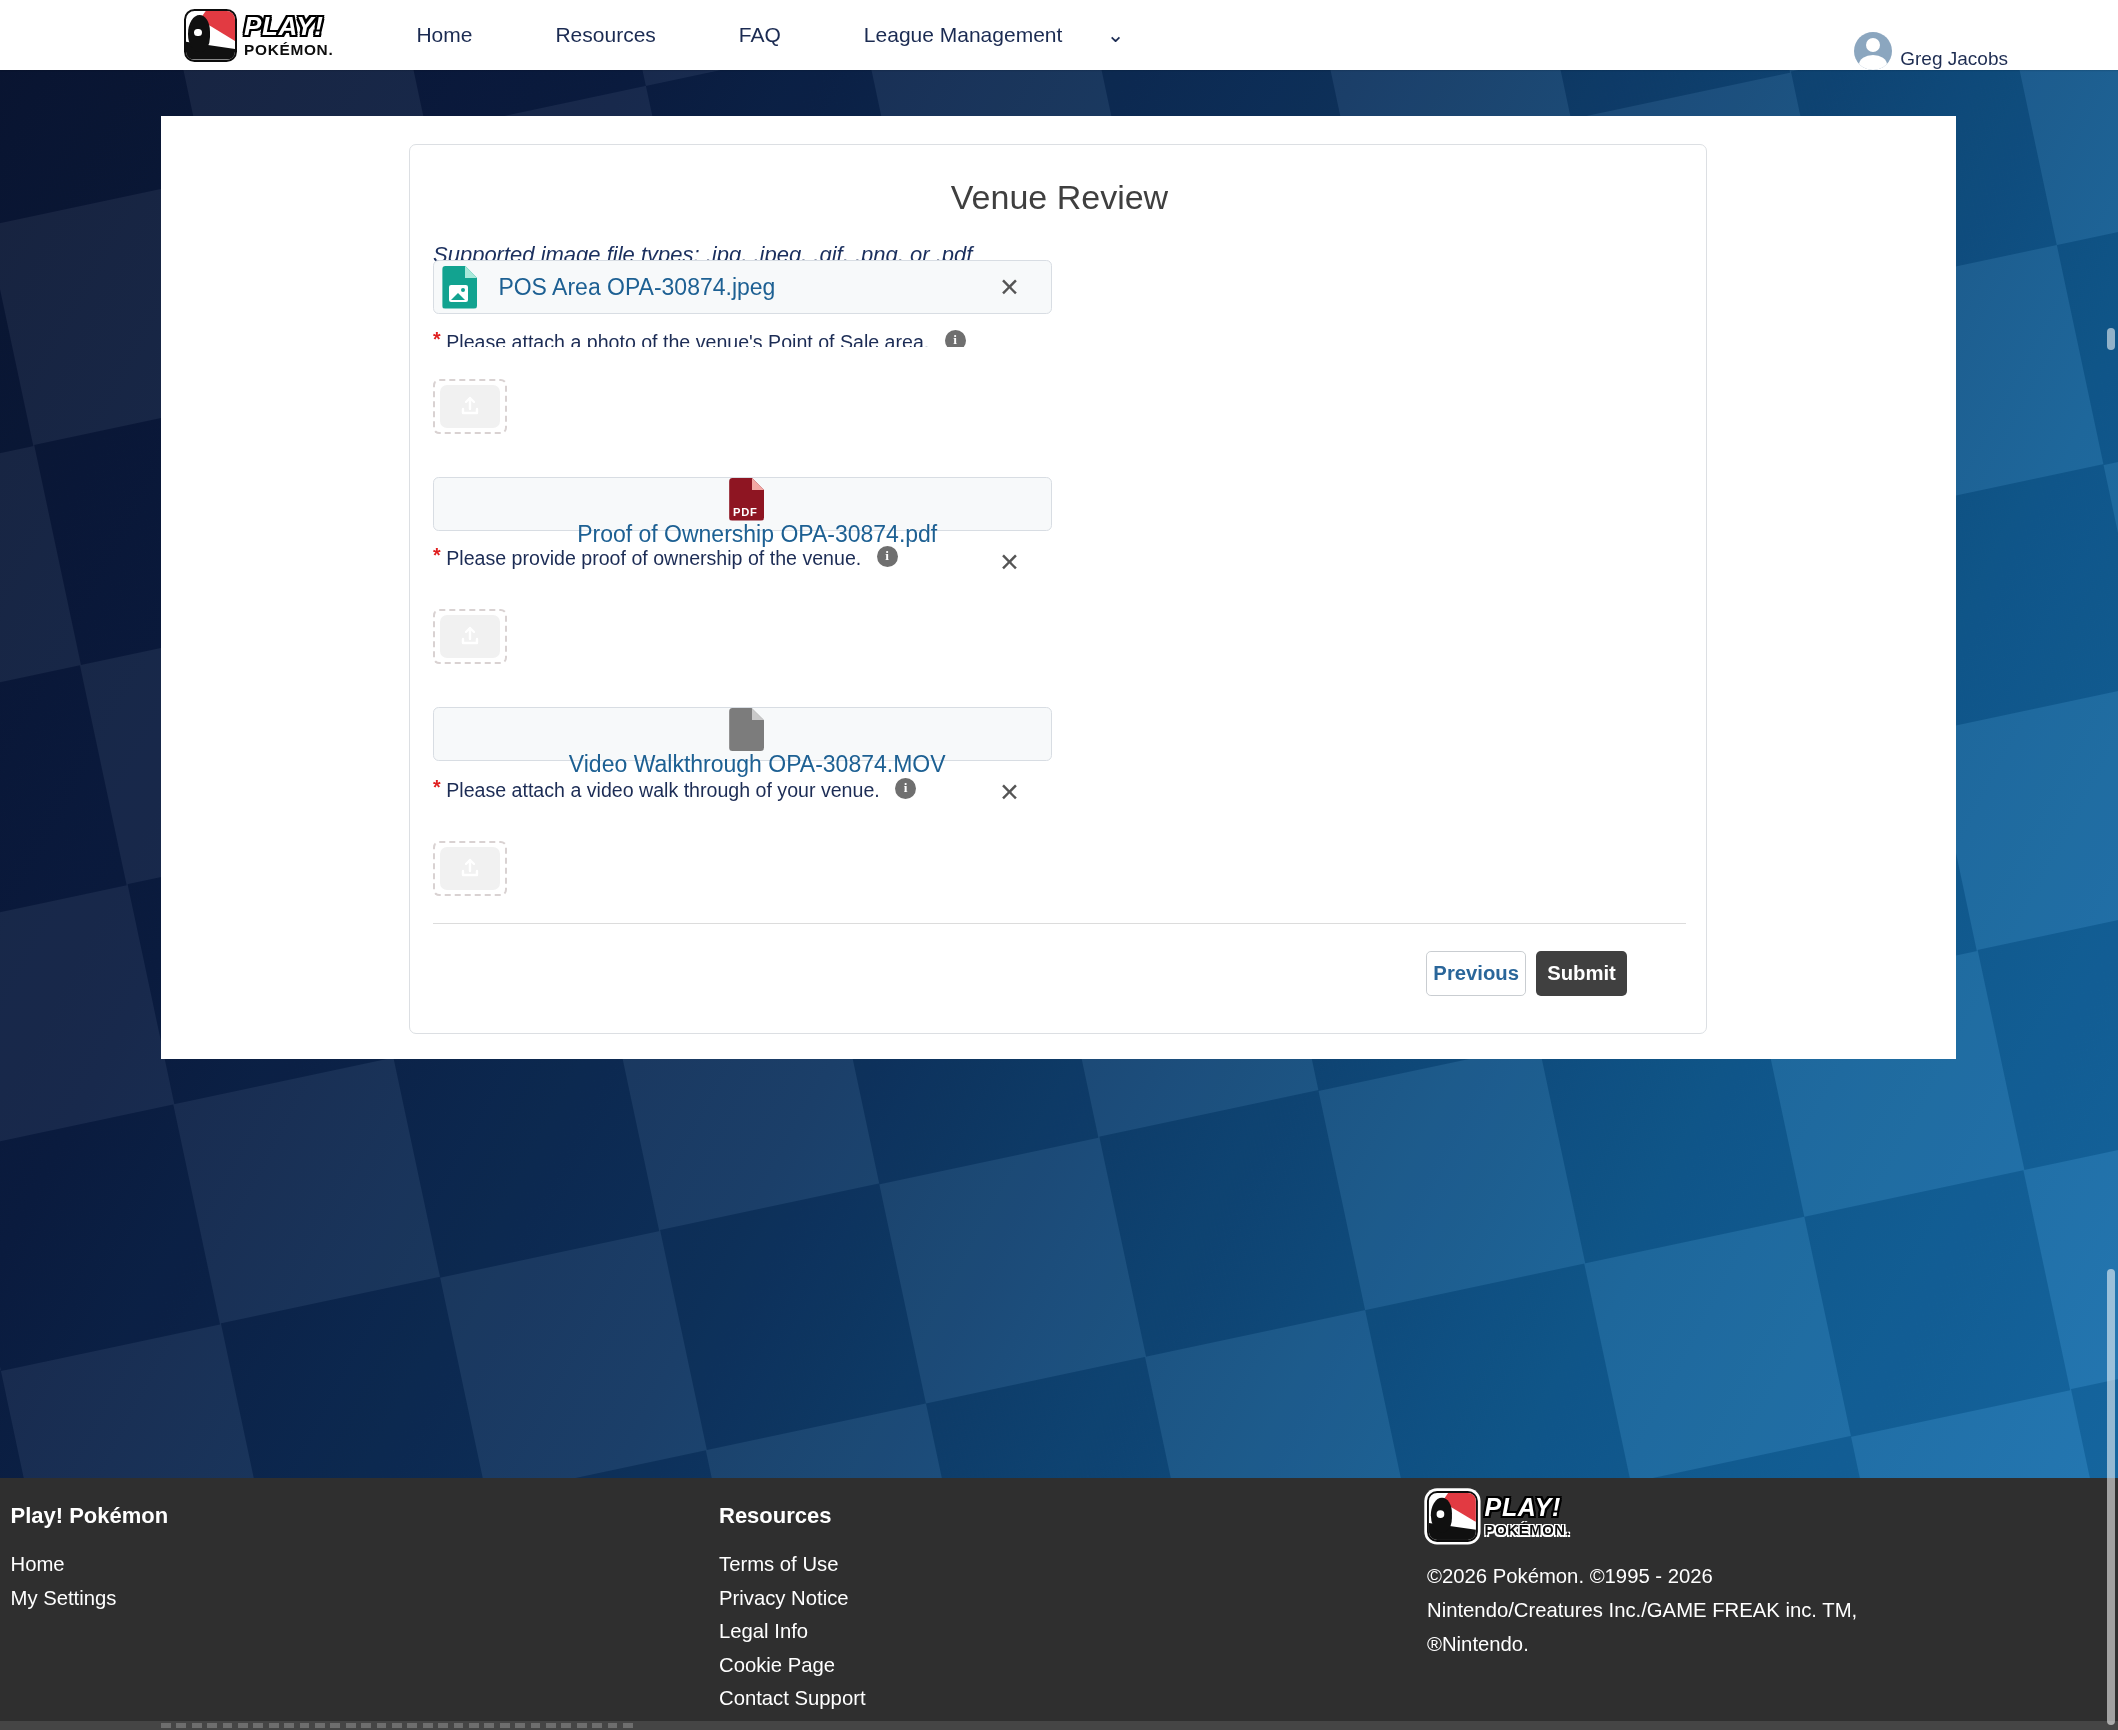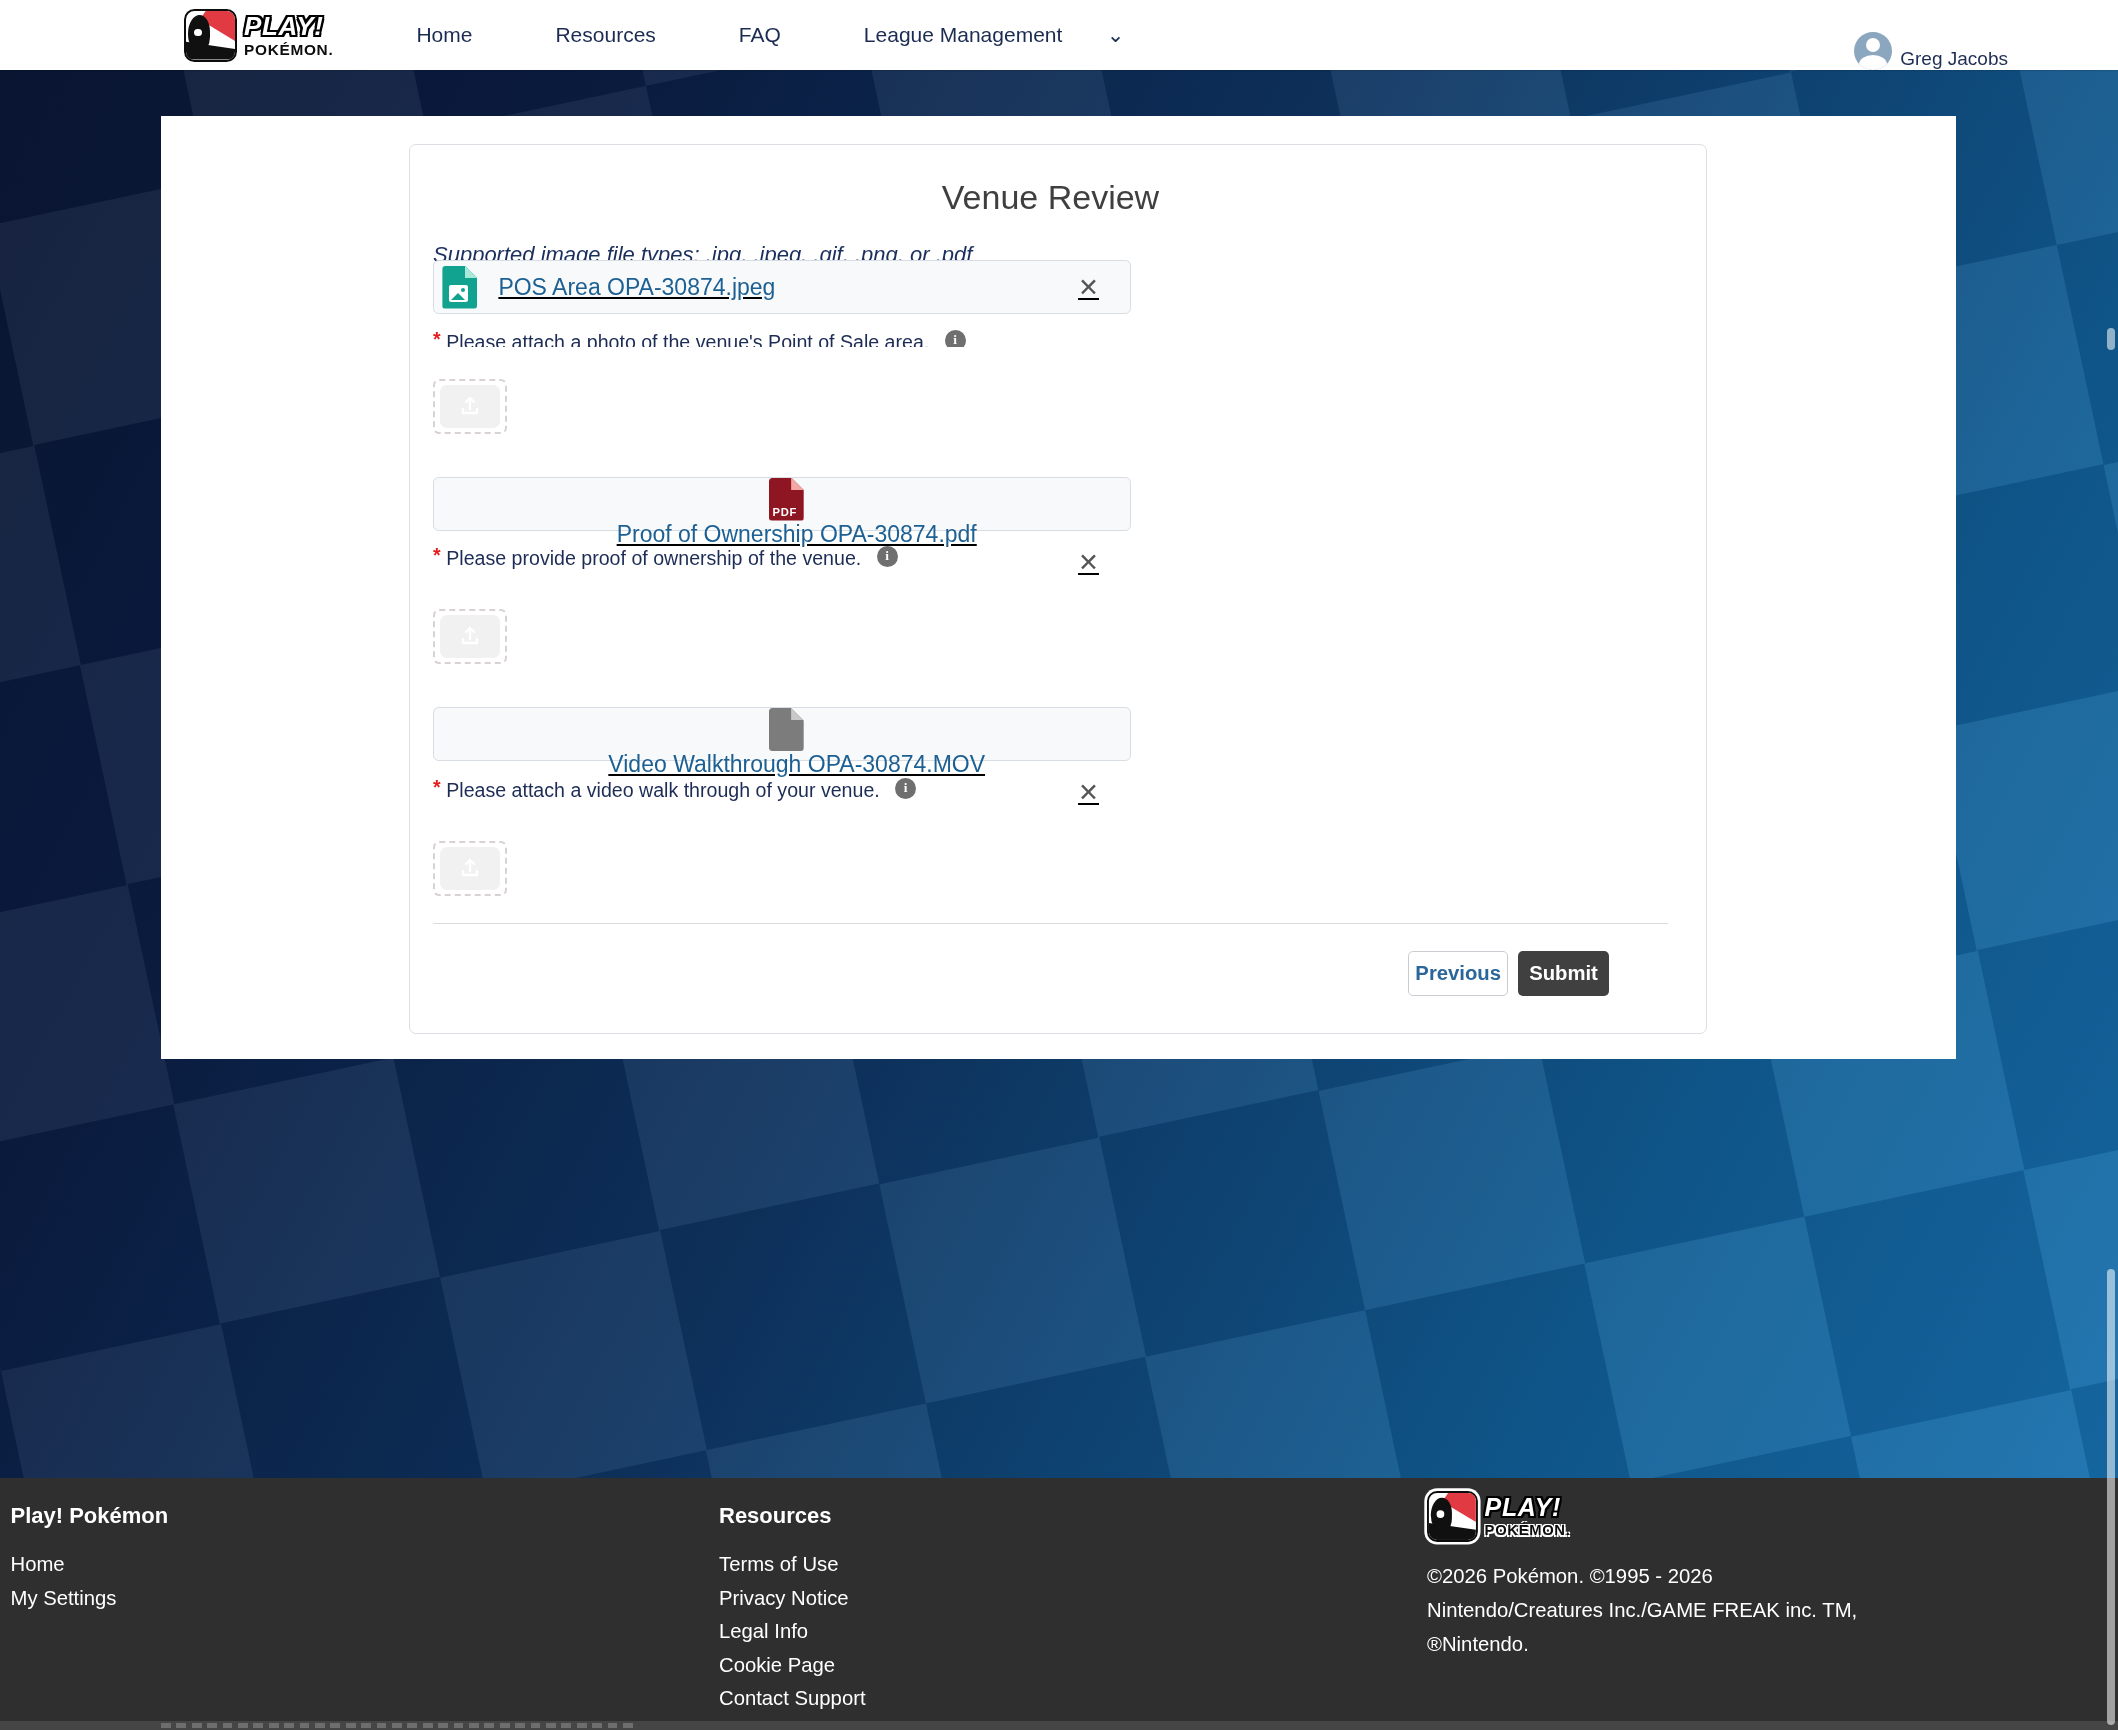--- a/index.html
+++ b/index.html
@@ -40,26 +40,26 @@
   .chev{font-size:21px;color:#1b2b52;margin-left:8.4px;line-height:0.6;}
   .nav-user{position:absolute;right:111px;top:0;height:70px;display:flex;align-items:flex-end;cursor:pointer;}
   .avatar{position:relative;width:38px;height:38px;border-radius:50%;background:#8ba6bf;overflow:hidden;}
   .avatar::before{content:"";position:absolute;top:6.3px;left:12px;width:14px;height:14px;background:#fff;border-radius:50%;}
   .avatar::after{content:"";position:absolute;top:23px;left:4.9px;width:28px;height:19.6px;background:#fff;border-radius:50% 50% 0 0;}
   .user-name{font-size:19px;color:#1e2d52;margin-left:8.4px;}
 
   
   .panel{position:absolute;left:161px;top:116px;width:1795px;height:943px;background:#ffffff;z-index:10;}
   .card{position:absolute;left:248px;top:28px;width:1298px;height:890px;background:#fff;
-        border:1.4px solid #dcdfe3;border-radius:7px;padding:28px 38px 0 23px;}
+        border:1.4px solid #dcdfe3;border-radius:7px;padding:28px 20px 0 23px;}
   .card-title{font-size:34px;color:#3f3f3f;text-align:center;line-height:41px;margin-top:3.5px;}
   .note{font-size:22px;line-height:28px;font-style:italic;color:#1b2f5e;margin-top:23px;position:relative;z-index:0;}
 
-  .filebox{position:relative;z-index:1;width:698px;height:54px;background:#f7f9fa;border:1.4px solid #d8dde3;
-           border-radius:5.6px;display:flex;align-items:center;padding-left:8.4px;margin-top:-8.4px;text-decoration:underline;}
+  .filebox{position:relative;z-index:1;width:619px;height:54px;background:#f7f9fa;border:1.4px solid #d8dde3;
+           border-radius:5.6px;display:flex;align-items:center;padding-left:8.4px;margin-top:-8.4px;}
   .filebox.mt{margin-top:43px;flex-direction:column;}
   .doc{position:relative;width:35px;height:43px;flex:0 0 auto;}
   .doc .body{position:absolute;inset:0;border-radius:3.5px;
              clip-path:polygon(0 0,22.4px 0,35px 12.6px,35px 100%,0 100%);}
   .doc .fold{position:absolute;top:0;right:0;width:12.6px;height:12.6px;
              clip-path:polygon(0 0,100% 100%,0 100%);}
   .doc.teal .body{background:#12a390;}
   .doc.teal .fold{background:#a9e9da;}
   .doc.red .body{background:#8e1522;}
   .doc.red .fold{background:#f3a8a4;}

